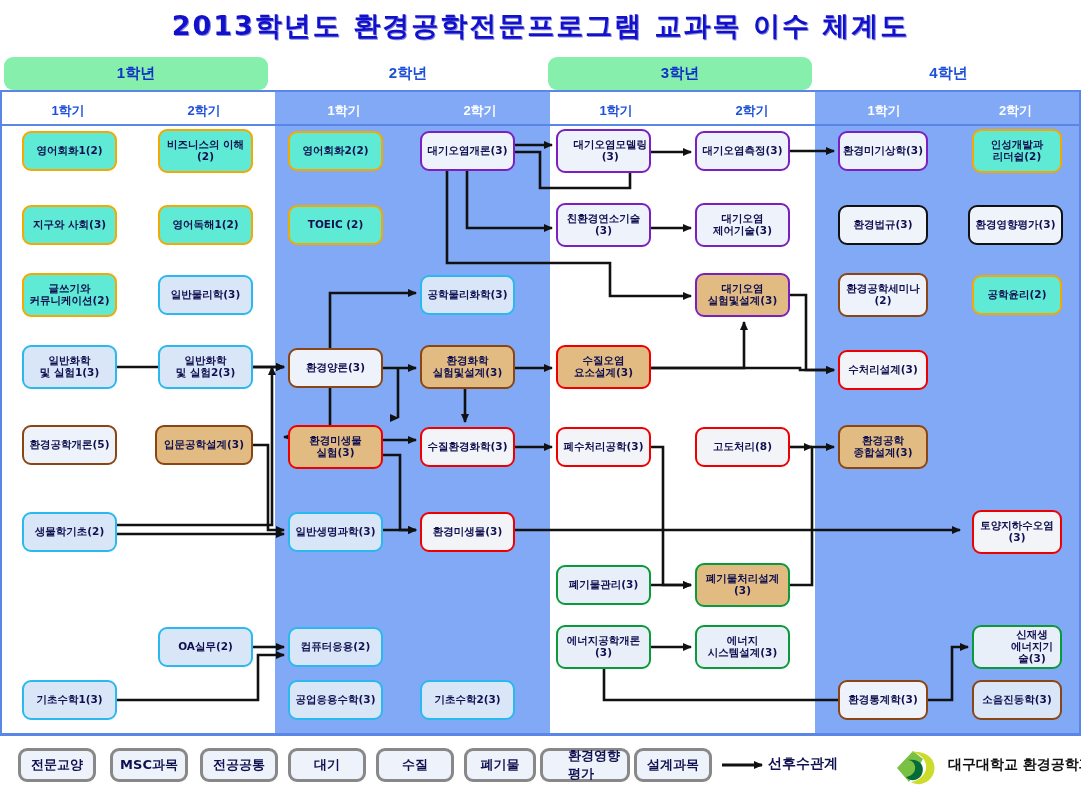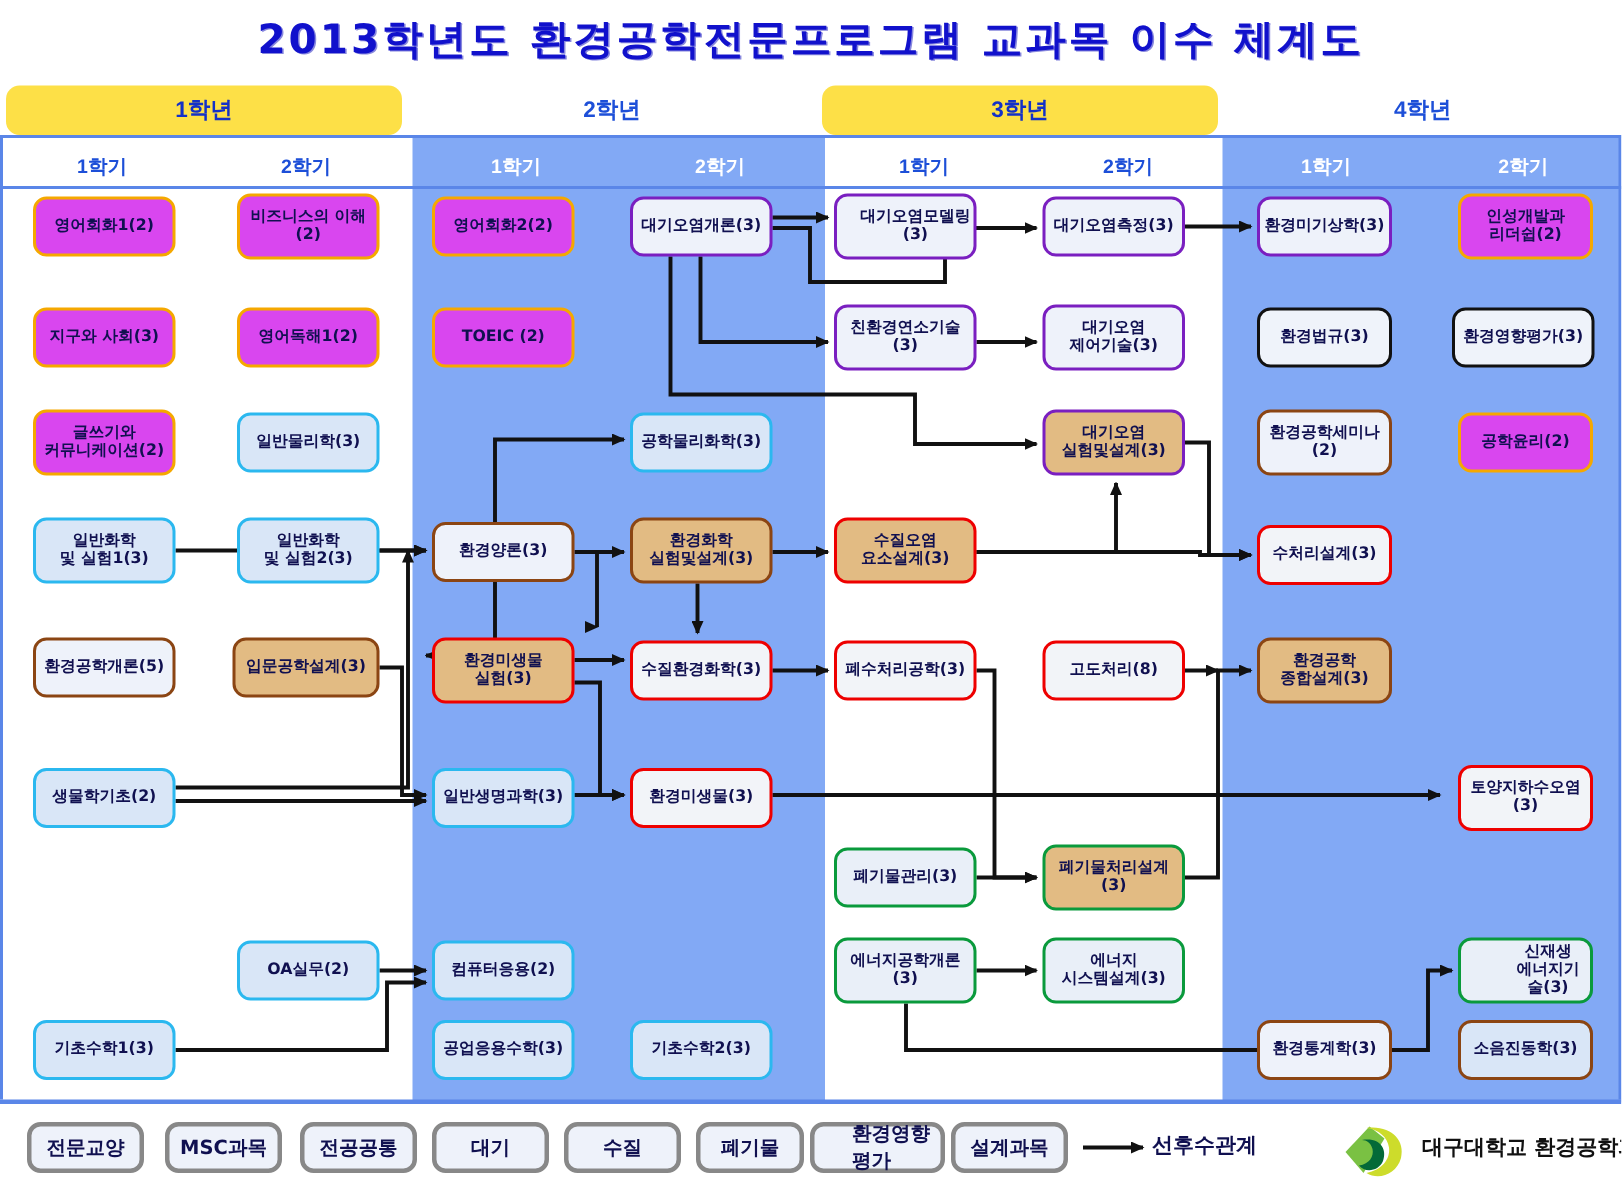--- a/index.html
+++ b/index.html
@@ -18,21 +18,21 @@
   
   .col-shade{position:absolute;top:92px;background:#82a9f5;z-index:0;}
 
   
   .year-band{
     position:absolute;top:57px;height:33px;
     display:flex;align-items:center;justify-content:center;
     font-size:15px;font-weight:bold;color:#1d4fd8;
     border-radius:9px;z-index:2;
   }
-  .year-band.filled{background:#fde047;color:#1330c8;}
+  .year-band.filled{background:#86efac;color:#1330c8;}
   .year-band.plain{background:transparent;color:#1d4fd8;}
 
   
   .sem-head{
     position:absolute;top:100px;height:22px;
     display:flex;align-items:center;justify-content:center;
     font-size:13px;font-weight:bold;color:#1d4fd8;z-index:3;
   }
   .sem-head.on-blue{color:#ffffff;}
 
@@ -45,21 +45,21 @@
     position:absolute;box-sizing:border-box;
     border-radius:9px;border:2px solid #888;
     display:flex;align-items:center;justify-content:center;
     text-align:center;line-height:1.12;
     font-size:10.5px;font-weight:bold;color:#101050;
     font-family:"DejaVu Sans",sans-serif;
     z-index:6;padding:1px 2px;
     background:#eef2fa;
   }
   
-  .c-gyoyang{border-color:#f5a800;background:#d946ef;}
+  .c-gyoyang{border-color:#f5a800;background:#5eead4;}
   .c-msc{border-color:#2bb8ef;background:#d9e6f7;}
   .c-common{border-color:#8b4513;background:#eef2fa;}
   .c-air{border-color:#7a1fc0;background:#eef2fa;}
   .c-water{border-color:#ee0000;background:#f2f4f8;}
   .c-waste{border-color:#0a9a3c;background:#e9eff8;}
   .c-eia{border-color:#111111;background:#eff3fa;}
   
   .fill-design{background:#e2bb83;}
   .fill-msc{background:#d9e6f7;}
 

